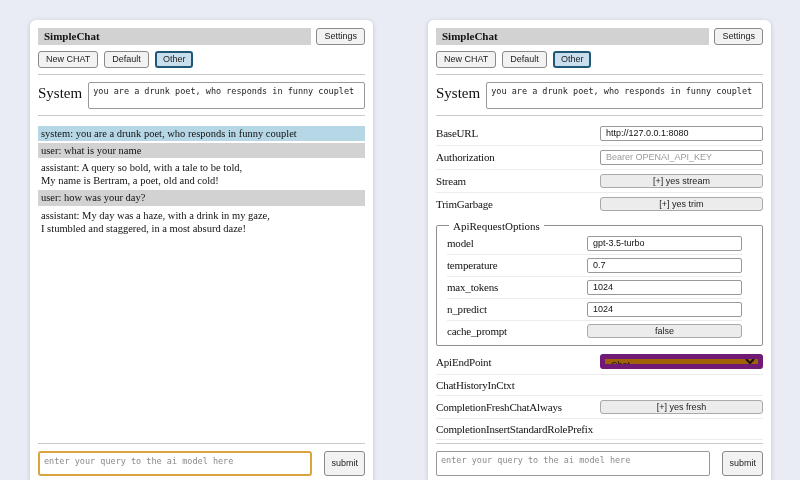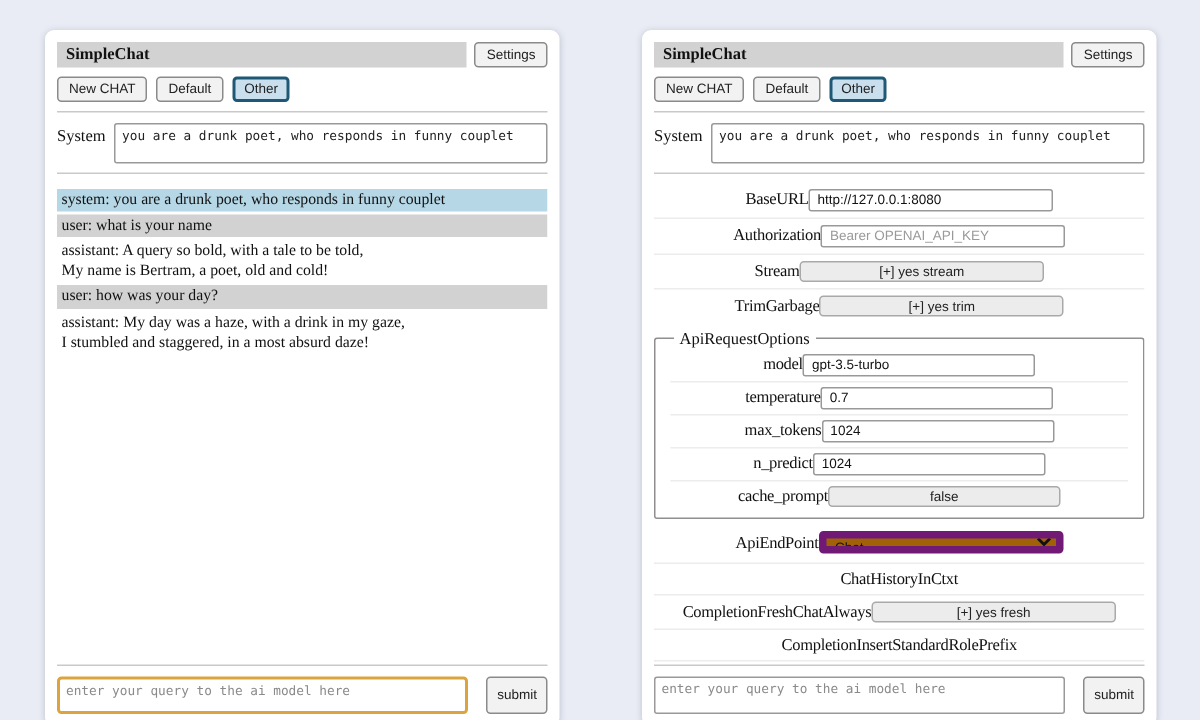--- a/index.html
+++ b/index.html
@@ -34,21 +34,21 @@
     padding:2px 7px; line-height:1.2; color:#222; cursor:pointer; white-space:nowrap;
   }
   .tabs-row { display:flex; gap:6px; margin-top:6px; }
   .tab-active {
     background:var(--active-tab-bg); border:2px solid var(--active-tab-border);
     padding:1px 6px;
   }
   hr.sep { border:0; border-top:1px solid var(--hr-line); margin:6px 0 5px 0; width:100%; }
 
   .system-row { display:flex; gap:6px; align-items:flex-start; margin-top:2px; }
-  .system-label { font-size:11px; padding-top:3px; }
+  .system-label { font-size:15px; padding-top:3px; }
   .mono-area {
     font-family:"DejaVu Sans Mono", monospace; font-size:8.5px; color:#222;
     border:1px solid var(--ctrl-border); border-radius:2px; padding:3px 4px;
     resize:none; outline:none; background:#fff;
   }
   .system-area { flex:1; height:27px; }
 
   .messages { flex:1; overflow:hidden; margin-top:5px; }
   .msg {
     font-size:10.5px; line-height:1.25; padding:1px 3px; margin-bottom:2px;
@@ -63,21 +63,21 @@
     display:flex; gap:12px; align-items:stretch;
   }
   .query-area { flex:1; height:25px; }
   .query-area::placeholder { color:#8a8a8a; }
   .query-focused { border:2px solid var(--focus-border); border-radius:3px; }
   .submit-btn { align-self:stretch; padding:2px 6px; }
 
   
   .settings { flex:1; overflow:hidden; margin-top:1px; font-size:11px; }
   .srow {
-    display:flex; align-items:center; justify-content:center;
+    display:flex; align-items:center; justify-content:space-between;
     padding:4px 0; border-bottom:1px solid var(--row-line);
   }
   .srow-label { white-space:nowrap; letter-spacing:-0.2px; }
   .ctrl { width:163px; flex:0 0 163px; }
   .ctrl-input {
     width:100%; height:15px; font-family:"Liberation Sans", sans-serif; font-size:9px;
     border:1px solid var(--ctrl-border); border-radius:2px; padding:1px 5px; color:#111;
     background:#fff; outline:none;
   }
   .ctrl-input::placeholder { color:#9a9a9a; }
@@ -86,21 +86,21 @@
     background:#ececec; border:1px solid #a9a9a9; border-radius:3px; color:#222;
     padding:0; line-height:12px; cursor:pointer;
   }
   .ctrl-select {
     width:100%; height:15px; font-family:"Liberation Sans", sans-serif; font-size:9px;
     border:5px solid #701a75; border-radius:3px; background:#a16207; color:#111;
     padding:0 2px; outline:none;
   }
   fieldset.api-opts {
     border:1px solid #8f8f8f; border-radius:2px; margin:5px 0 4px 0;
-    padding:1px 10px 4px 10px;
+    padding:1px 20px 4px 10px;
   }
   fieldset.api-opts legend { font-size:11px; padding:0 4px; margin-left:2px; }
   fieldset.api-opts .srow { padding:3px 0; }
   fieldset.api-opts .ctrl { width:155px; flex:0 0 155px; }
 </style>
 </head>
 <body>
 
 <div class="panel" id="left-panel">
   <div class="header-row">

